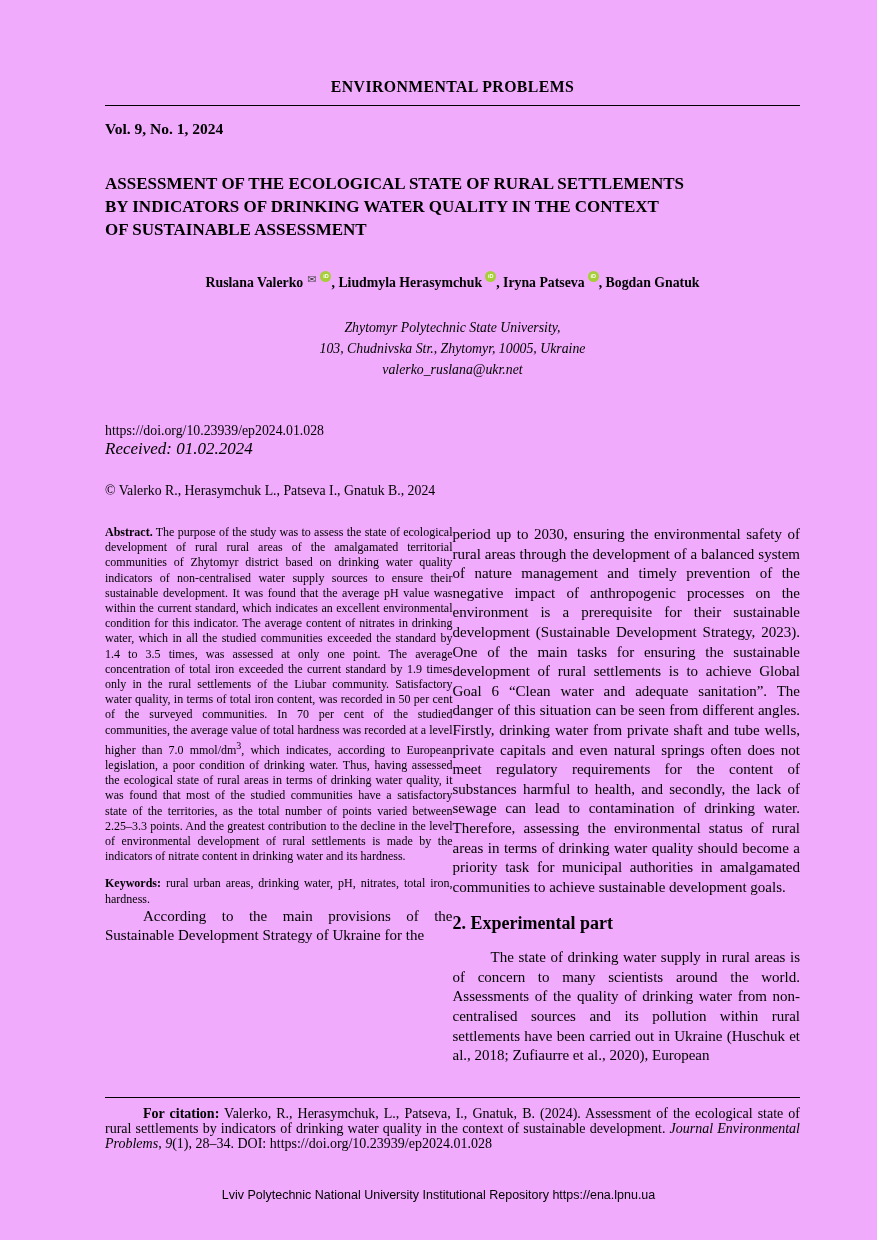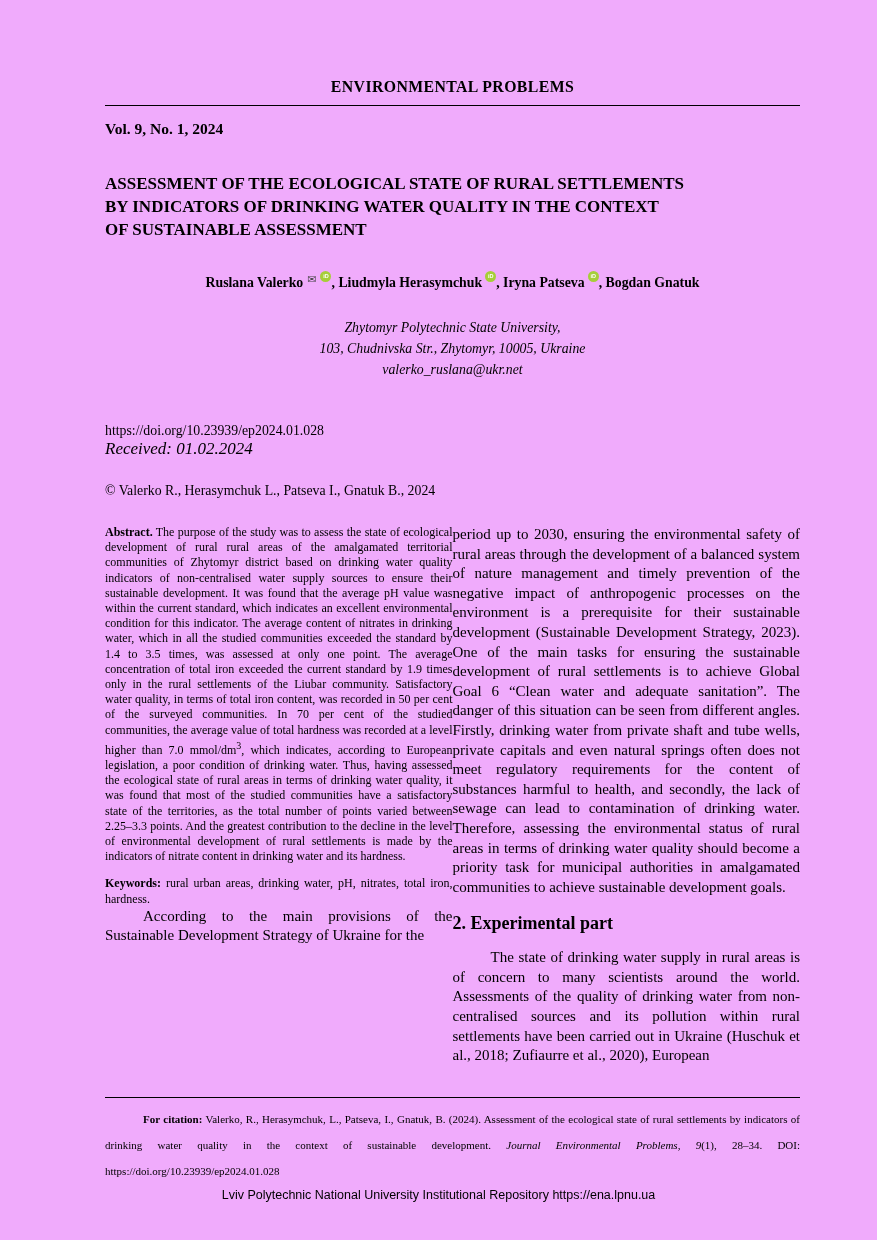--- a/index.html
+++ b/index.html
@@ -115,22 +115,22 @@
   .body-par {
     font-size: 15px;
     line-height: 19.6px;
     text-align: justify;
   }
   .indent { text-indent: 38px; }
 
   .footer-rule { border-top: 1.4px solid #000; margin-top: 20px; }
   .citation {
     margin-top: 8px;
-    font-size: 11px;
-    line-height: 26px;
+    font-size: 14px;
+    line-height: 15px;
     text-align: justify;
     text-indent: 38px;
   }
   .citation .lbl { font-weight: bold; }
   .citation .ital { font-style: italic; }
 
   .repository {
     position: absolute;
     left: 0; right: 0;
     bottom: 38px;

